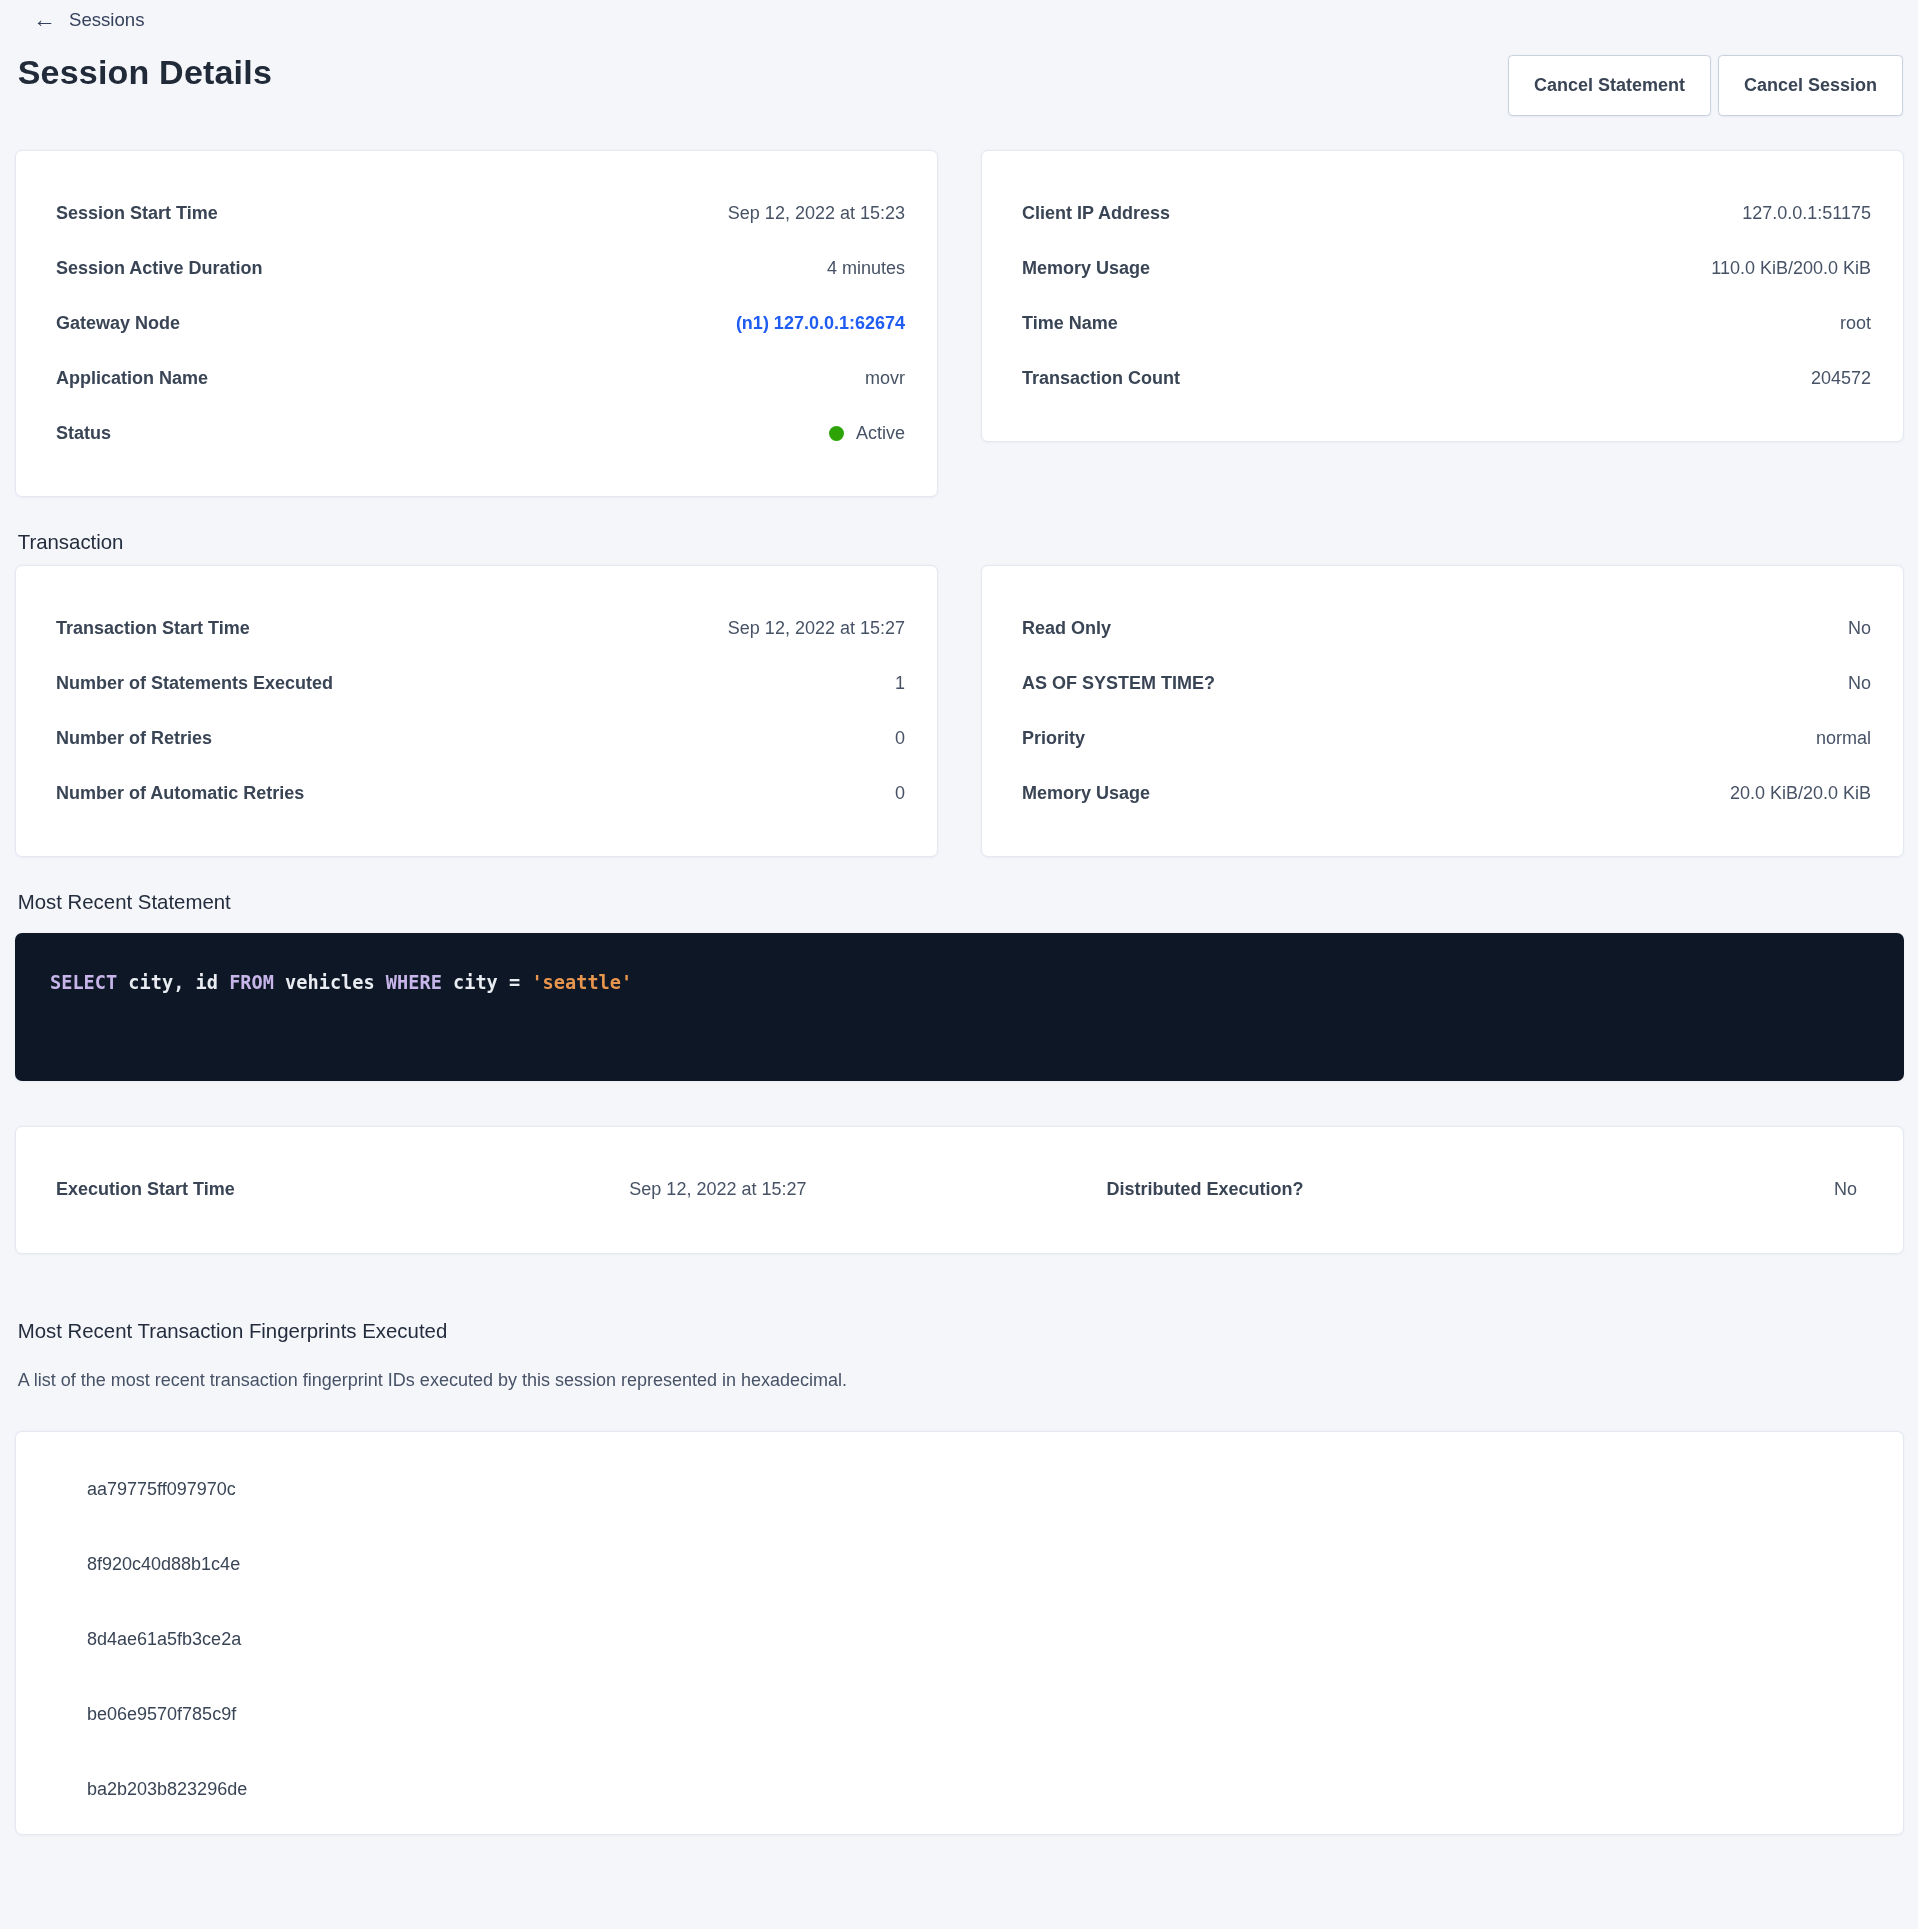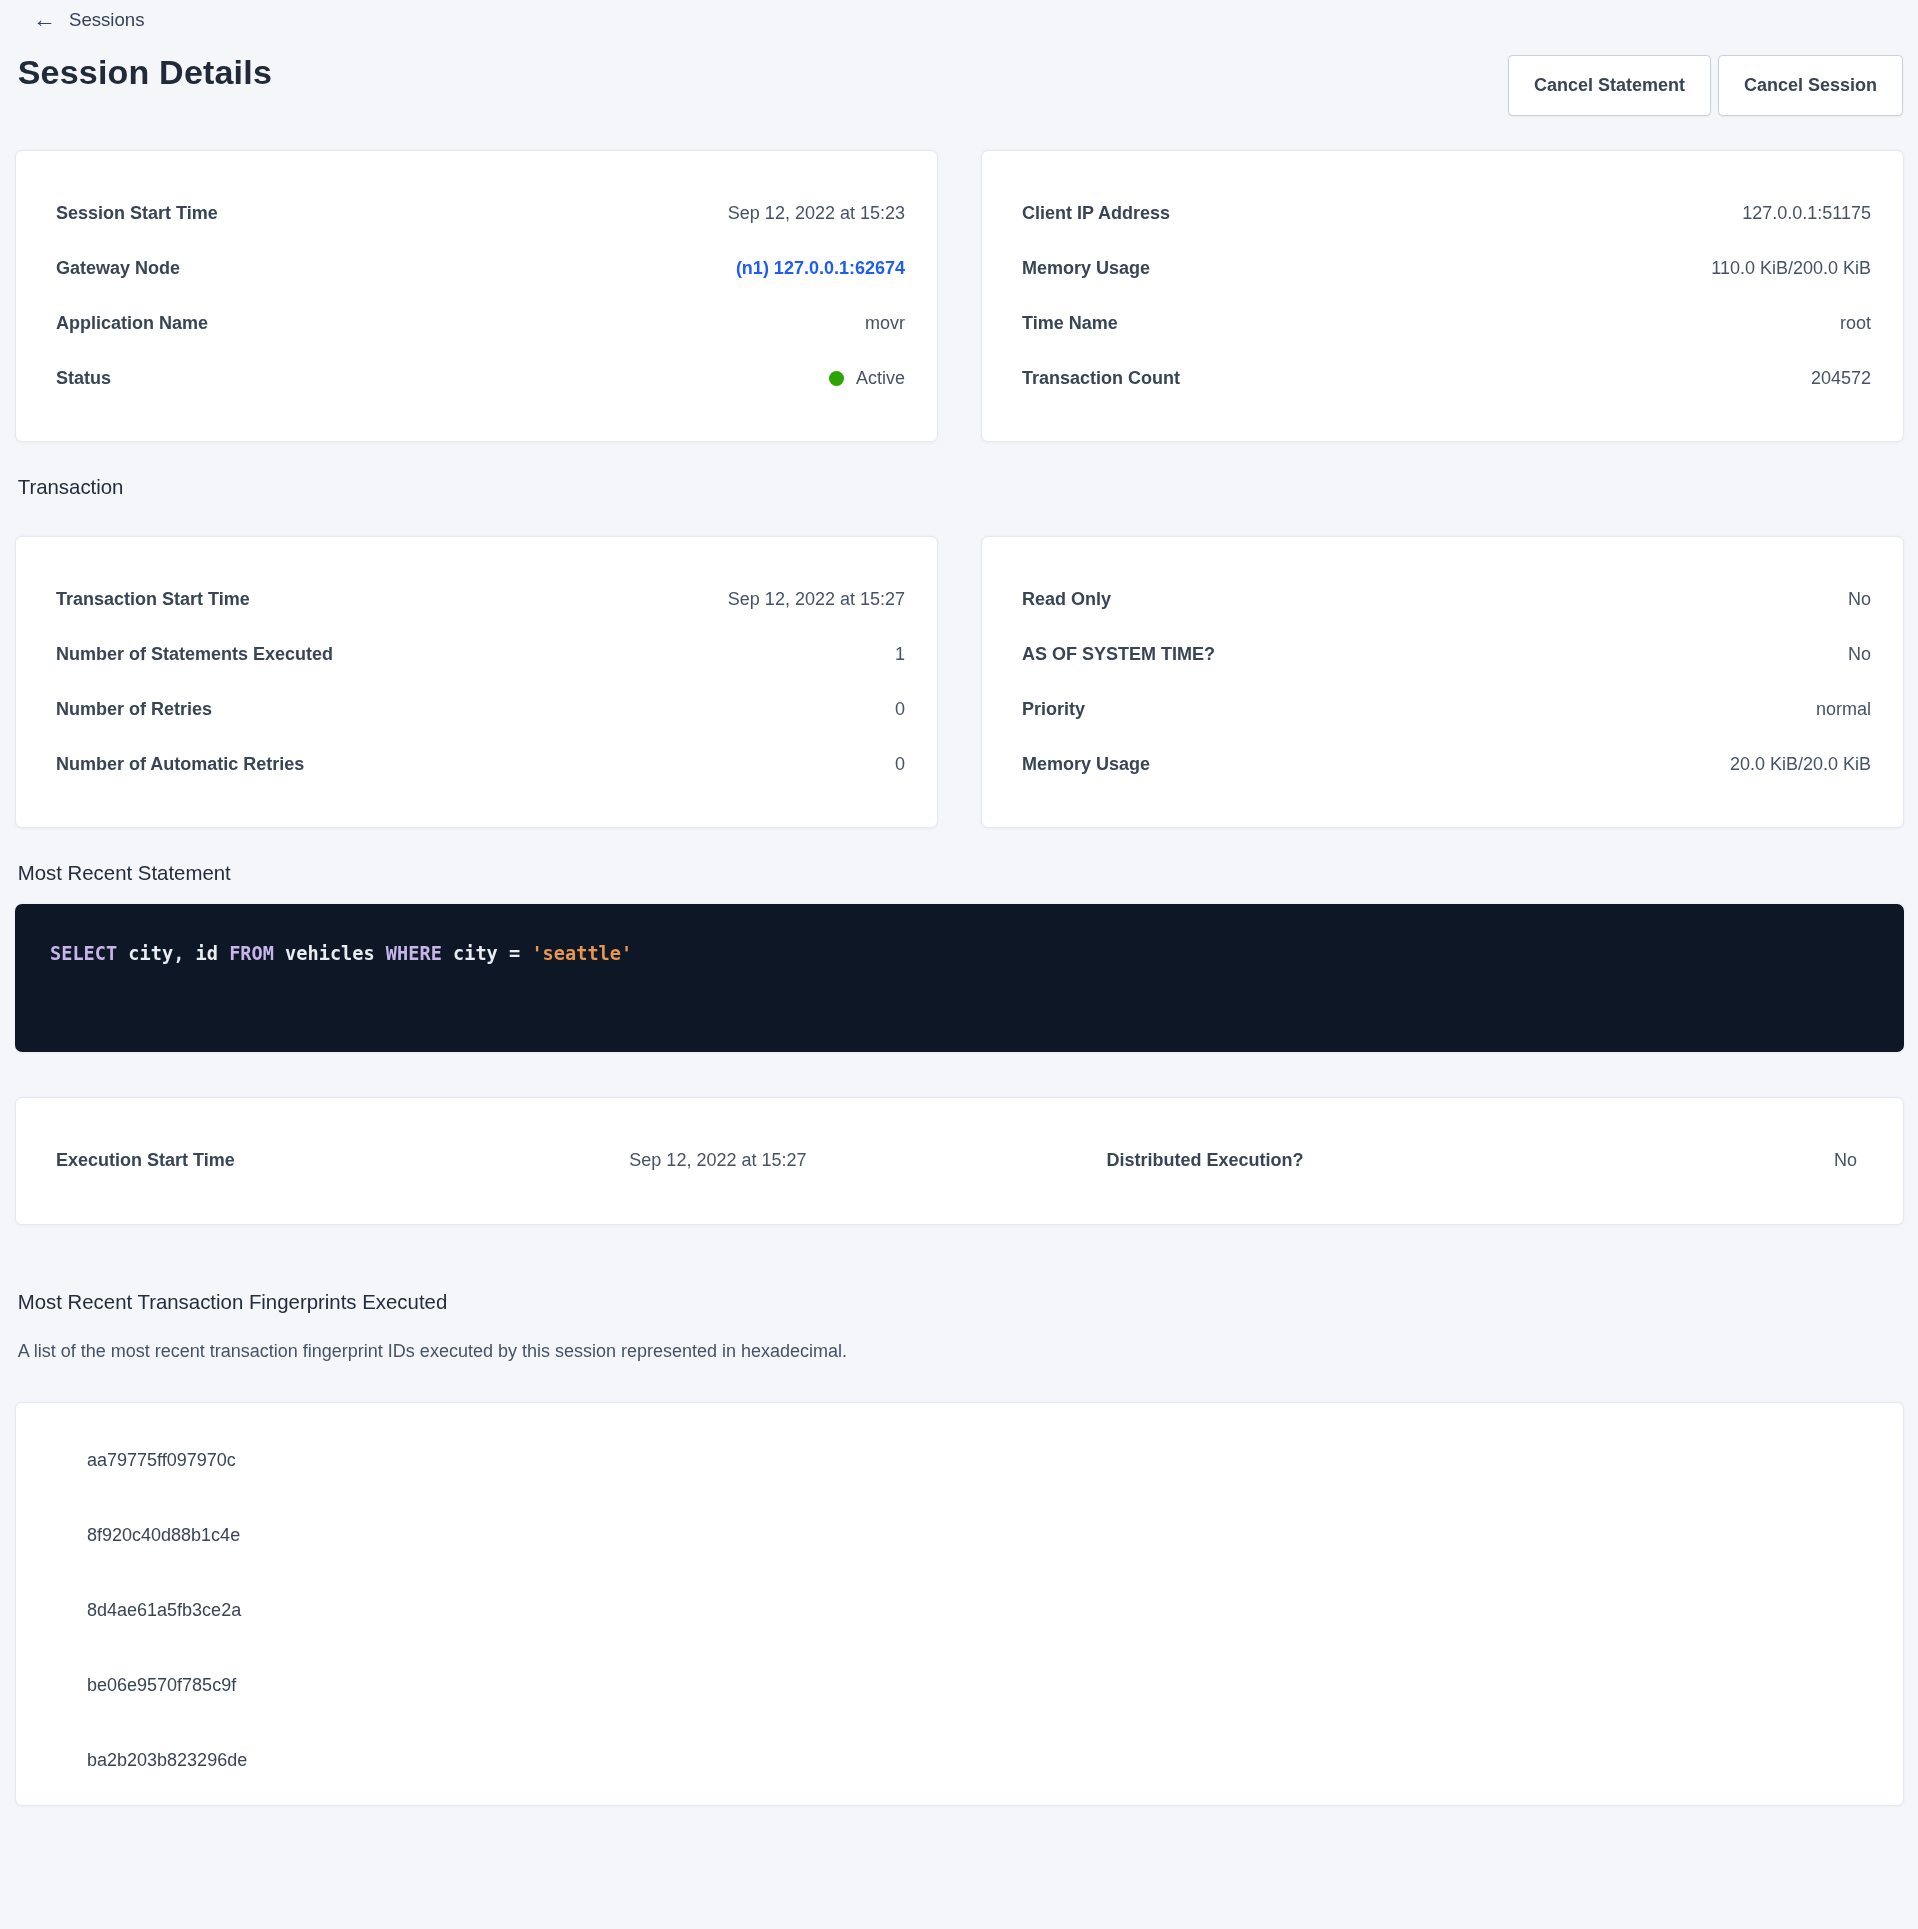--- a/index.html
+++ b/index.html
@@ -43,21 +43,21 @@
   .kv-row{display:flex; justify-content:space-between; align-items:center; height:55px;}
   .kv-label{font-weight:700; font-size:18px; color:var(--label);}
   .kv-value{font-size:18px; color:var(--value); text-align:right;}
   .kv-value.link{color:var(--link); font-weight:600; text-decoration:none; cursor:pointer;}
   .status-value{display:flex; align-items:center; gap:12.4px;}
   .status-dot{width:15px; height:15px; border-radius:50%; background:var(--active-green); display:inline-block;}
 
   h2.section-heading{
     margin:32px 0 0 2.7px; font-size:20.4px; line-height:26.6px; font-weight:400; color:#242d3d;
   }
-  .cards-row.second{margin-top:35px;}
+  .cards-row.second{margin-top:9px;}
 
   .code-block{
     margin-top:17.7px; background:var(--code-bg); border-radius:7px;
     height:148px; padding:37px 35px; border:none;
   }
   .code-line{font-family:"DejaVu Sans Mono",monospace; font-size:18.6px; font-weight:700; white-space:pre; line-height:26.6px;}
   .tok-keyword{color:var(--code-keyword);}
   .tok-ident{color:var(--code-ident);}
   .tok-string{color:var(--code-string);}
 
@@ -90,20 +90,24 @@
     </div>
   </div>
 
   <div class="cards-row">
     <div class="card summary-card">
       <div class="kv-row">
         <span class="kv-label">Session Start Time</span>
         <span class="kv-value">Sep 12, 2022 at 15:23</span>
       </div>
       <div class="kv-row">
+        <span class="kv-label">Session Active Duration</span>
+        <span class="kv-value">4 minutes</span>
+      </div>
+      <div class="kv-row">
         <span class="kv-label">Gateway Node</span>
         <a class="kv-value link">(n1) 127.0.0.1:62674</a>
       </div>
       <div class="kv-row">
         <span class="kv-label">Application Name</span>
         <span class="kv-value">movr</span>
       </div>
       <div class="kv-row">
         <span class="kv-label">Status</span>
         <span class="kv-value status-value">

